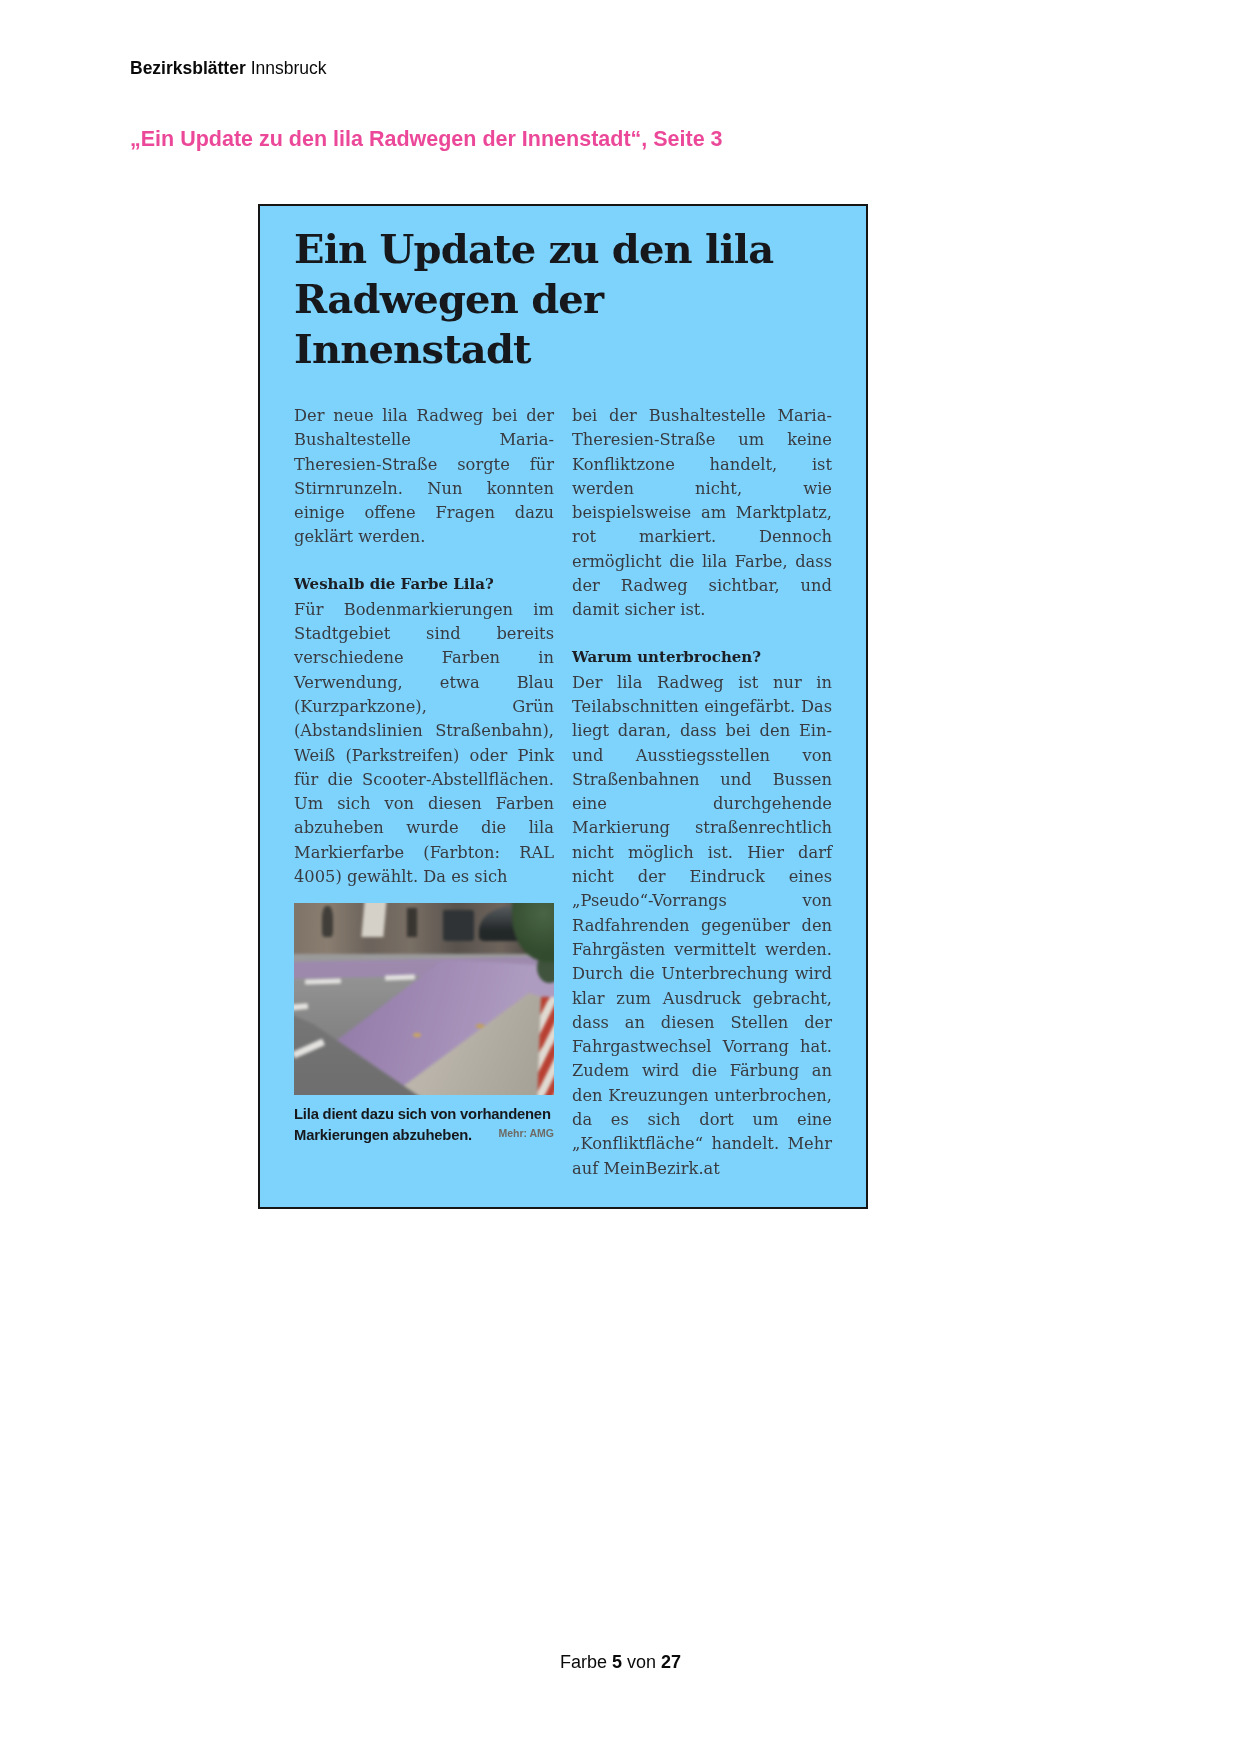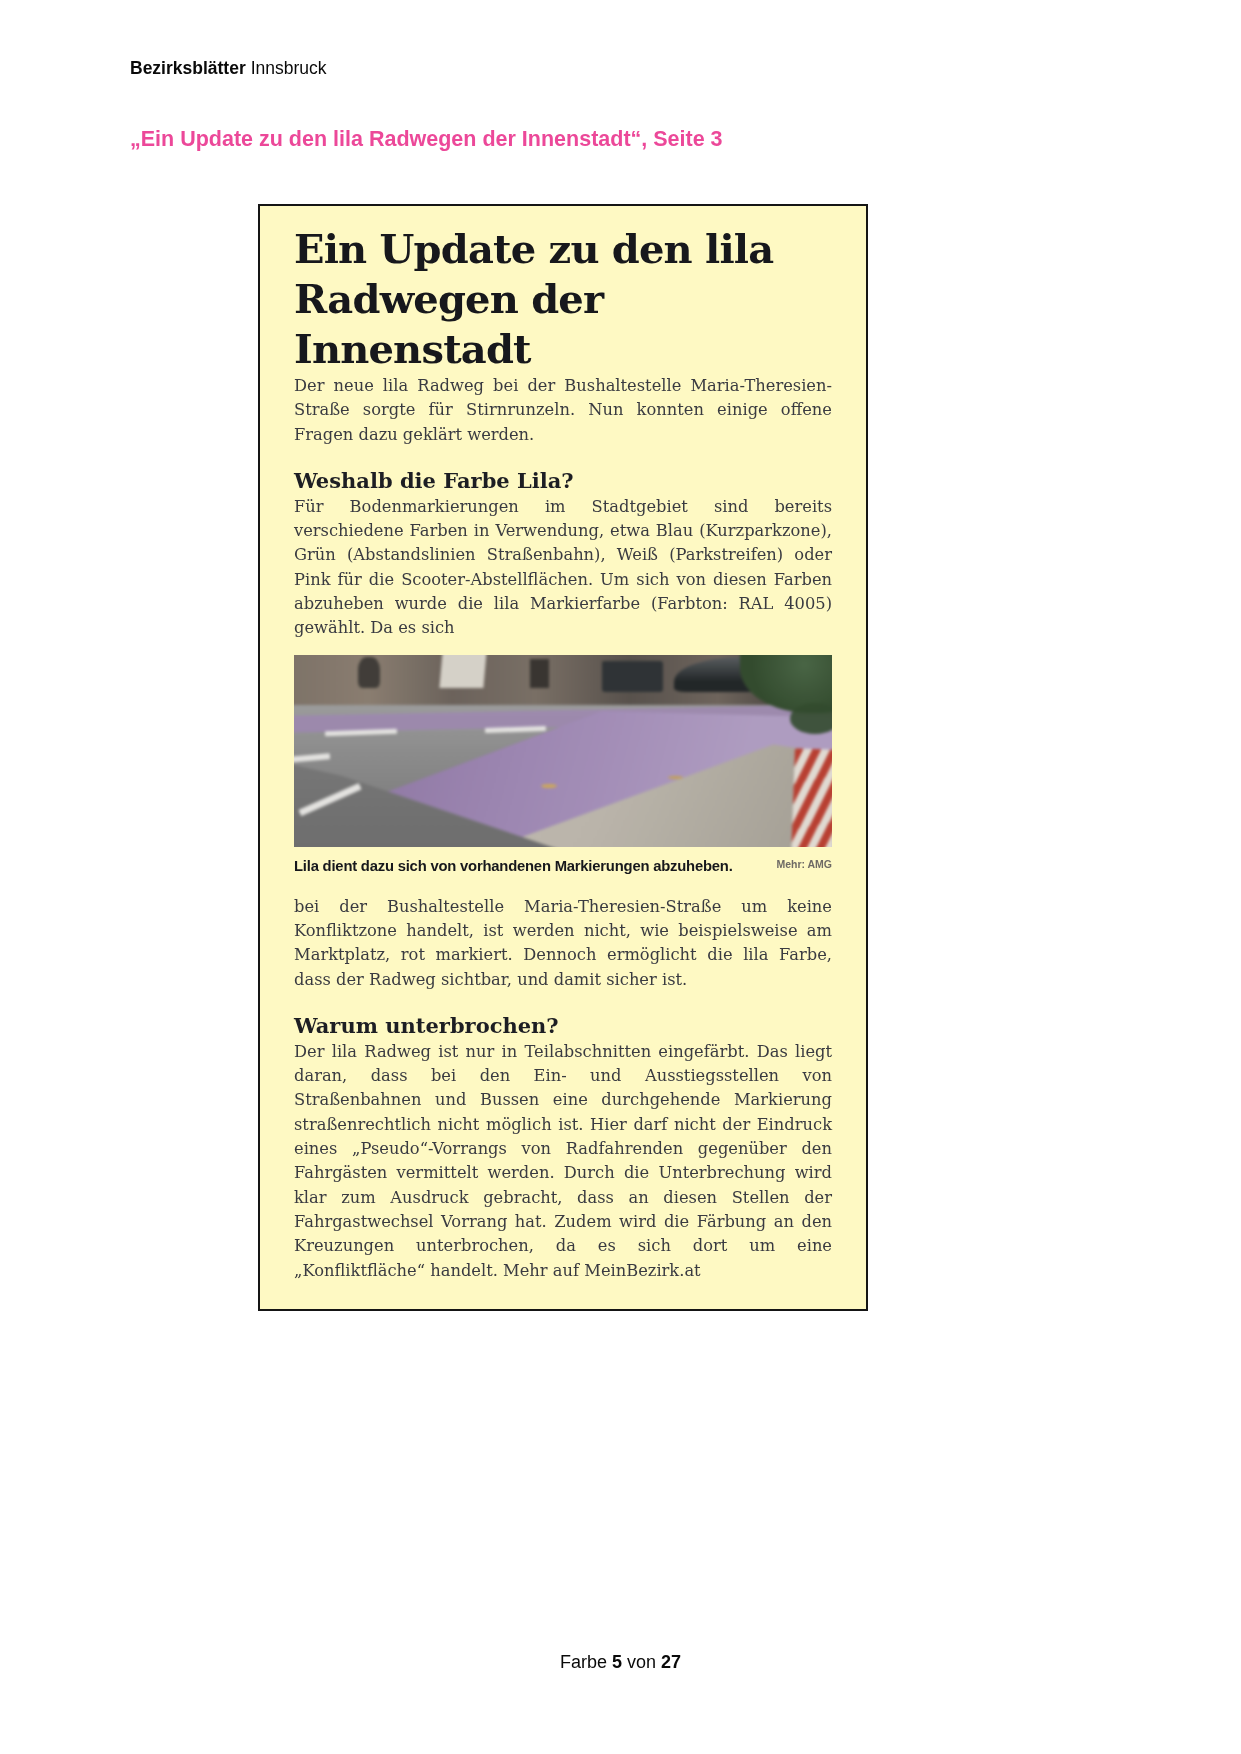--- a/index.html
+++ b/index.html
@@ -10,31 +10,31 @@
   .doc-header{position:absolute;left:130px;top:58px;font-size:17.5px;color:#0a0a0a;}
   .doc-header .bold{font-weight:700;}
   .doc-title{position:absolute;left:130px;top:127px;margin:0;font-size:21.5px;
              font-weight:700;color:#ec4899;letter-spacing:0;}
   .doc-footer{position:absolute;left:0;top:1652px;width:100%;text-align:center;
               font-size:18px;color:#0a0a0a;}
   .doc-footer .bold{font-weight:700;}
 
   
   .clipping{position:absolute;left:258px;top:204px;width:610px;min-height:886px;
-            box-sizing:border-box;border:2px solid #151515;background:#fef9c3;
+            box-sizing:border-box;border:2px solid #151515;background:#7dd3fc;
             padding:14px 34px 26px;}
   .headline{margin:4px 0 0;font-family:"DejaVu Serif",serif;font-weight:700;
             font-size:40px;line-height:50px;letter-spacing:-0.8px;color:#17181c;}
-  .cols{display:flex;gap:18px;flex-direction:column;}
+  .cols{display:flex;gap:18px;margin-top:30px;}
   .col{flex:1;min-width:0;}
   .para{font-family:"DejaVu Serif",serif;font-size:16.3px;line-height:24.3px;
         color:#3a3b41;text-align:justify;margin:0;hyphens:auto;-webkit-hyphens:auto;}
   .para.gap-below{margin-bottom:22px;}
   .subhead{margin:0 0 2px;font-family:"DejaVu Serif",serif;font-weight:700;
-           font-size:21px;line-height:24px;color:#1d1e23;}
+           font-size:15px;line-height:24px;color:#1d1e23;}
 
   
   .photo{position:relative;width:100%;height:192px;margin-top:14px;overflow:hidden;
          background:var(--asphalt,#8c8c8c);}
   .blurwrap{position:absolute;inset:-8px;filter:blur(1.6px) saturate(.9) contrast(.97);}
   .blurwrap>div{position:absolute;}
   .facade{left:0;right:0;top:0;height:29%;
           background:linear-gradient(90deg,#7d7165 0%,#8b7d6e 15%,var(--facade,#6b6159) 30%,
           #7a6e63 45%,#57504a 62%,#6e635a 78%,#45403b 92%,#55504b 100%);}
   .sign{top:2%;left:28%;width:8%;height:18%;background:#d8d3c9;transform:skewX(-5deg);}

